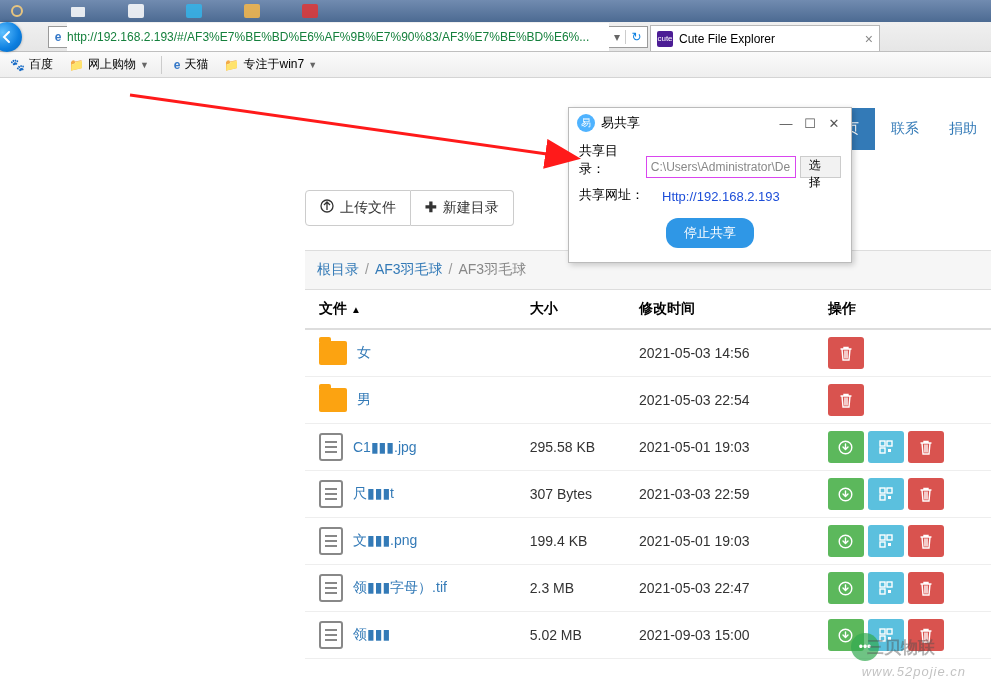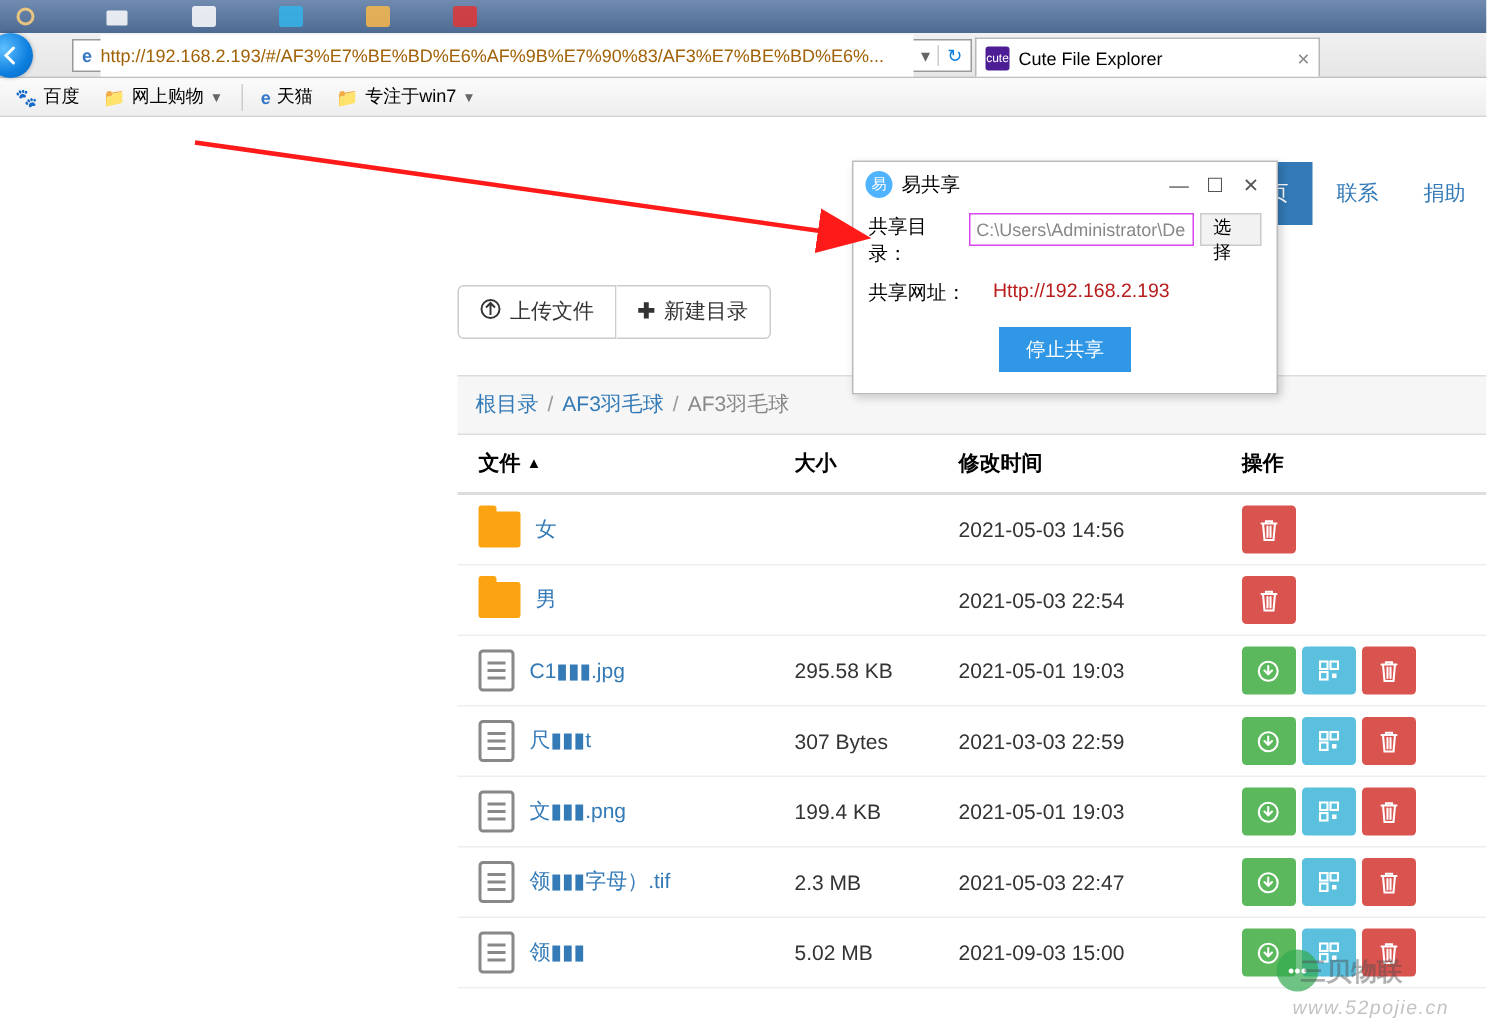--- a/index.html
+++ b/index.html
@@ -7,21 +7,21 @@
 
 
 .taskbar { height: 22px; background: linear-gradient(#718bb0, #4c6a92); display: flex; align-items: center; padding: 0 6px; gap: 30px; }
 .taskbar .tb-icon { width: 28px; height: 16px; display: flex; align-items: center; justify-content: center; opacity: 0.85; }
 
 
 .chrome { height: 30px; background: linear-gradient(#f0f0f0, #e6e6e6); border-bottom: 1px solid #bfbfbf; display: flex; align-items: stretch; }
 .round-btn { width: 30px; height: 30px; border-radius: 50%; background: radial-gradient(circle at 35% 35%, #5fc0ff, #0c7fe0 60%, #0866b8); display: flex; align-items: center; justify-content: center; color: #fff; font-size: 15px; margin-left: -8px; margin-top:0; box-shadow: 0 0 3px rgba(0,0,0,0.3); }
 .addr-wrap { margin-left: 26px; display: flex; align-items: center; width: 600px; background: #fff; border: 1px solid #9a9a9a; height: 22px; margin-top: 4px; font-size: 12px; color: #555; }
 .addr-wrap .e-icon { width: 18px; text-align: center; color: #3578c8; font-weight: bold; }
-.addr-wrap input { border: none; flex: 1; font-size: 12px; outline: none; color: #a16207; height: 28px; }
+.addr-wrap input { border: none; flex: 1; font-size: 12px; outline: none; color: #15803d; height: 28px; }
 .addr-wrap .reload { width: 22px; text-align: center; color: #0b7fe0; border-left: 1px solid #ccc; cursor: pointer; }
 .addr-wrap .drop { width: 16px; text-align: center; color: #666; }
 .tab-bar { display: flex; align-items: flex-end; margin-left: 2px; }
 .btab { height: 26px; margin-top: 2px; background: #fff; border: 1px solid #b8b8b8; border-bottom: none; display: flex; align-items: center; font-size: 12px; padding: 0 10px 0 6px; min-width: 230px; position: relative; }
 .btab .fav { width: 16px; height: 16px; background: #4c1d95; color: #fff; font-size: 8px; display: flex; align-items: center; justify-content: center; margin-right: 6px; border-radius: 2px; }
 .btab .close { position: absolute; right: 6px; color: #888; font-size: 14px; cursor: pointer; }
 
 
 .bmbar { height: 26px; background: linear-gradient(#fbfbfb, #eee); border-bottom: 1px solid #d4d4d4; display: flex; align-items: center; padding: 0 6px; font-size: 12px; gap: 8px; }
 .bmbar .bm { display: flex; align-items: center; gap: 4px; cursor: pointer; padding: 2px 4px; }
@@ -68,25 +68,25 @@
 .op-dl { background: #5cb85c; }
 .op-qr { background: #5bc0de; }
 
 svg { display: block; }
 
 
 .popup { position: absolute; left: 568px; top: 107px; width: 284px; background: #fff; border: 1px solid #bbb; box-shadow: 2px 2px 6px rgba(0,0,0,0.2); font-size: 13px; }
 .popup .titlebar { display: flex; align-items: center; padding: 6px 8px; gap: 6px; }
 .popup .titlebar .spacer { flex: 1; }
 .popup .wbtn { width: 18px; text-align: center; color: #555; cursor: pointer; font-size: 13px; }
-.popup .row { padding: 4px 10px; display: flex; align-items: flex-start; gap: 4px; }
+.popup .row { padding: 4px 10px; display: flex; align-items: flex-end; gap: 4px; }
 .popup input { border: 1px solid #d946ef; height: 22px; width: 150px; font-size: 12px; padding: 0 4px; color: #888; }
 .popup .pick { border: 1px solid #ccc; background: #f2f2f2; height: 22px; padding: 0 8px; font-size: 12px; cursor: pointer; }
-.popup .link { color: #b91c1c; }
-.popup .stop { margin: 10px auto 14px; background: #2f97e6; color: #fff; padding: 6px 18px; width: fit-content; border-radius: 0; cursor: pointer; }
+.popup .link { color: #1d4ed8; }
+.popup .stop { margin: 10px auto 14px; background: #2f97e6; color: #fff; padding: 6px 18px; width: fit-content; border-radius: 12px; cursor: pointer; }
 .yi-icon { width: 18px; height: 18px; border-radius: 50%; background: #4fb3ff; display: inline-flex; align-items: center; justify-content: center; color: #fff; font-size: 10px; }
 
 
 .arrow-svg { position: absolute; left: 125px; top: 90px; pointer-events: none; }
 
 
 .wm1 { position: absolute; right: 25px; bottom: 6px; font-size: 13px; color: rgba(120,120,120,0.45); font-style: italic; letter-spacing: 1px; }
 .wm2 { position: absolute; right: 56px; bottom: 26px; font-size: 17px; color: rgba(80,80,80,0.45); font-weight: bold; }
 .wm-bubble { position: absolute; right: 112px; bottom: 24px; width: 28px; height: 28px; border-radius: 50%; background: rgba(50,170,80,0.7); display:flex; align-items:center; justify-content:center; color:#fff; font-size:12px;}
 </style>

